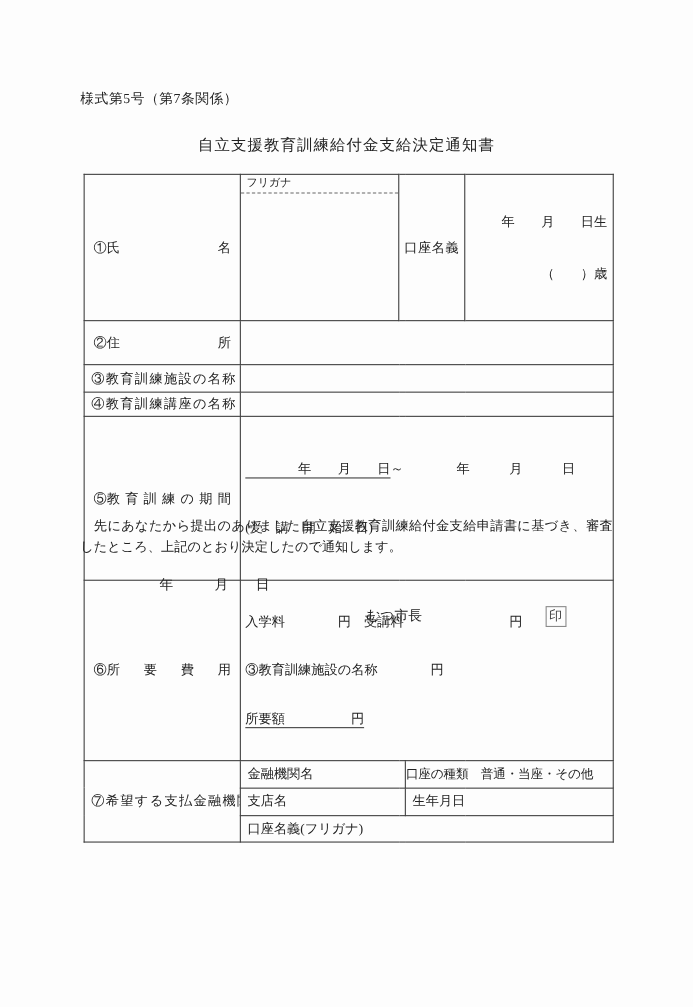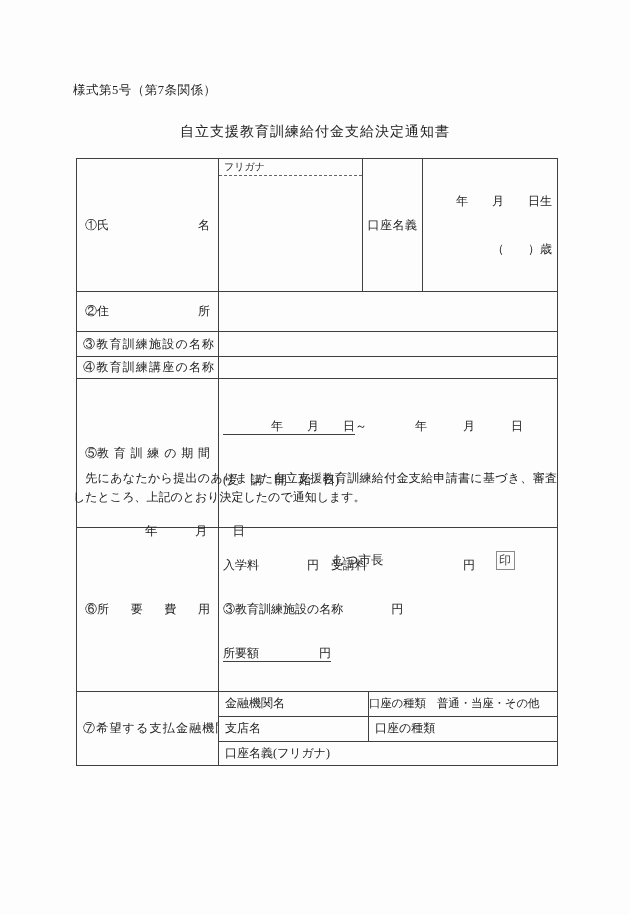--- a/index.html
+++ b/index.html
@@ -153,21 +153,21 @@
       </td>
     </tr>
 
     <tr class="r7a">
       <td class="lbl-tight" rowspan="3">⑦希望する支払金融機関</td>
       <td colspan="2" class="bank-sub">金融機関名</td>
       <td colspan="2" class="acct-type">口座の種類　普通・当座・その他</td>
     </tr>
     <tr class="r7b">
       <td colspan="2" class="bank-sub">支店名</td>
-      <td colspan="2" class="bank-sub">口座の種類</td>
+      <td colspan="2" class="bank-sub">生年月日</td>
     </tr>
     <tr class="r7c">
       <td colspan="4" class="bank-sub">口座名義(フリガナ)</td>
     </tr>
   </tbody>
     </table>
 
   <p class="body-text">　先にあなたから提出のありました自立支援教育訓練給付金支給申請書に基づき、審査したところ、上記のとおり決定したので通知します。</p>
 
   <div class="date-line">年　　　月　　日</div>

